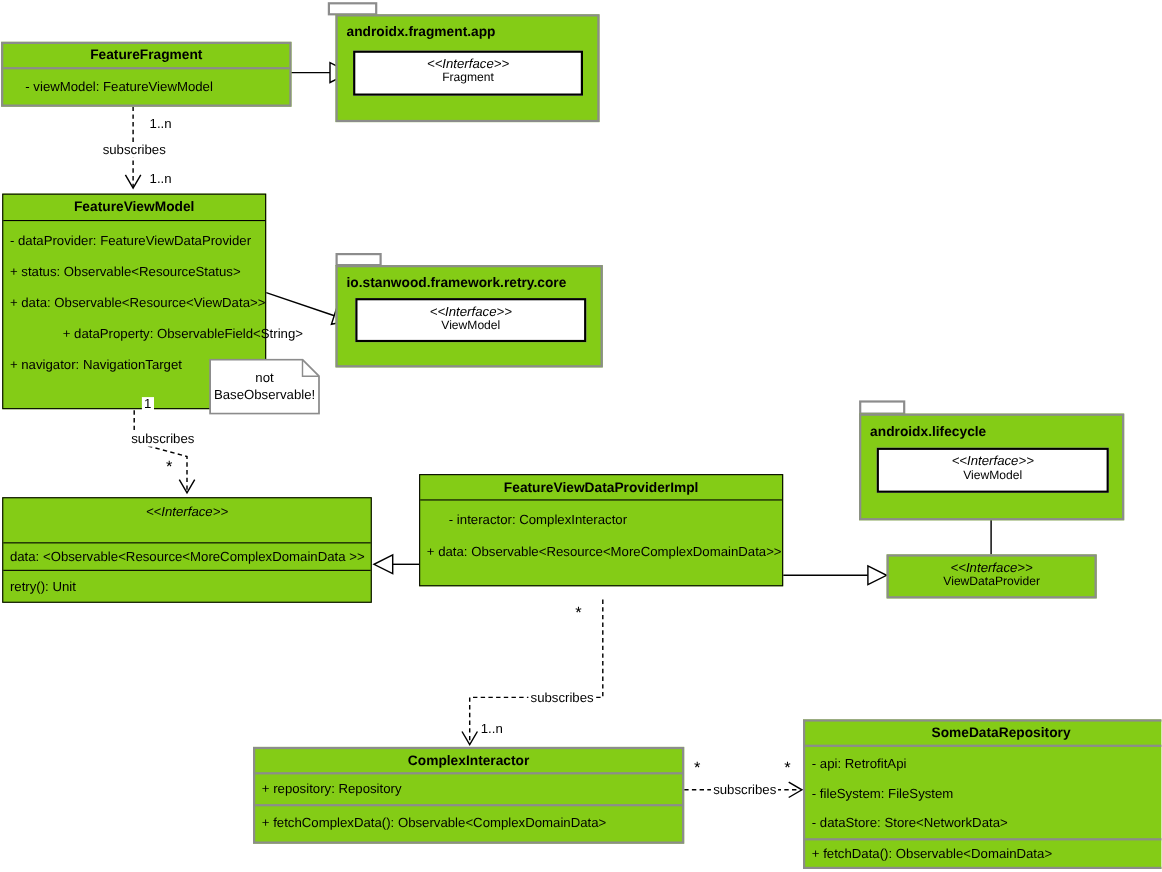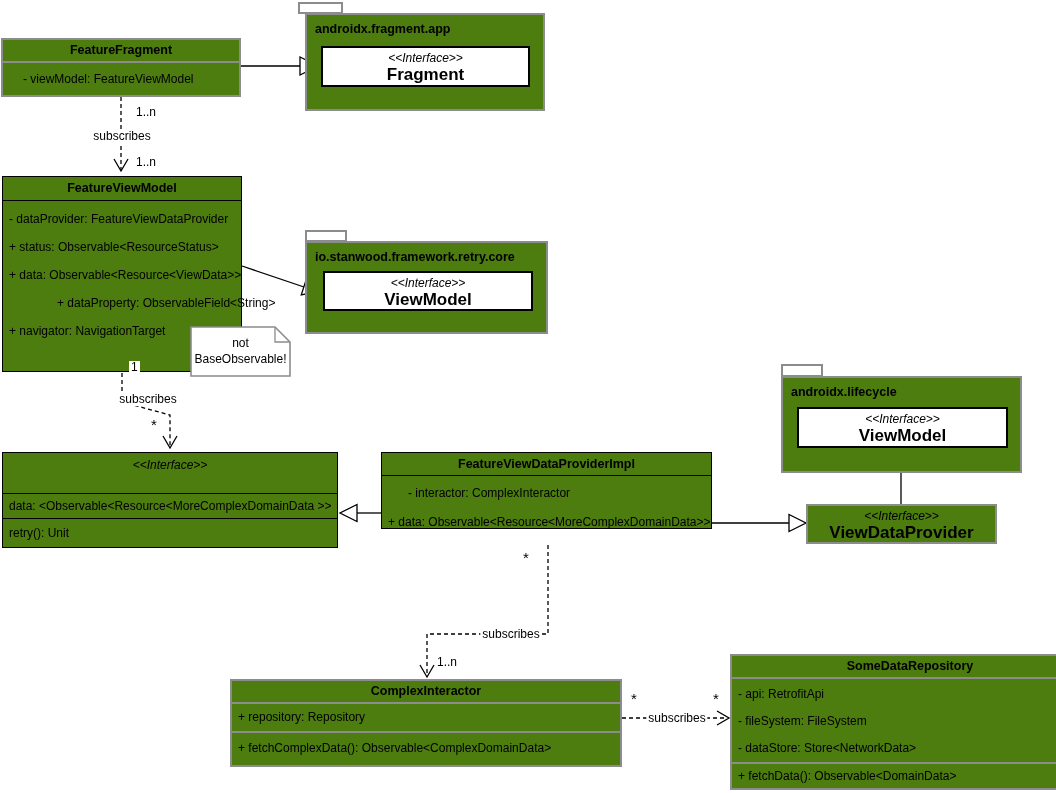--- a/index.html
+++ b/index.html
@@ -1,28 +1,28 @@
 <!DOCTYPE html>
 <html><head>
 <meta charset="utf-8">
 <style>
   html,body{margin:0;padding:0;background:#fff;}
   #canvas{position:relative;width:1056px;height:793px;background:#ffffff;overflow:hidden;
           font-family:"Liberation Sans","DejaVu Sans",sans-serif;color:#000;}
-  .node{position:absolute;background:#4d7c0f;box-sizing:border-box;font-size:12px;}
+  .node{position:absolute;background:#84cc16;box-sizing:border-box;font-size:12px;}
   .b-gray{border:2px solid #8c8c8c;}
   .b-black{border:1px solid #000;}
   .b-black2{border:2px solid #000;}
   .title{font-weight:bold;font-size:12.5px;text-align:center;white-space:nowrap;overflow:hidden;}
   .sep-gray{border-top:2px solid #8c8c8c;}
   .sep-black{border-top:1px solid #000;}
   .row{white-space:nowrap;padding-left:6px;}
   .centered{text-align:center;white-space:nowrap;}
   .stereo{font-style:italic;font-size:12px;}
-  .iname{font-weight:bold;font-size:17px;}
+  .iname{font-weight:normal;font-size:11px;}
   .pkg-tab{position:absolute;background:#fff;box-sizing:border-box;}
   .pkg-label{font-weight:bold;font-size:12.5px;padding:7px 0 0 8px;white-space:nowrap;}
   .iface-box{position:absolute;background:#fff;box-sizing:border-box;padding-top:3px;}
   #edges{position:absolute;left:0;top:0;width:1056px;height:793px;pointer-events:none;}
   #edges line,#edges polyline{stroke:#000;stroke-width:1.3;fill:none;}
   #edges .dash{stroke-dasharray:4 3;}
   #edges polygon{stroke:#000;stroke-width:1.3;fill:#fff;}
   .edge-label{position:absolute;font-size:12px;background:#fff;padding:0 2px;white-space:nowrap;line-height:13px;}
   .star{font-size:15px;line-height:10px;}
   .cx{transform:translateX(-50%);}
@@ -66,21 +66,21 @@
     <g>
       <polyline class="dash" points="548,545 548,634 427,634 427,676"></polyline>
       <polyline points="420,665 427,677 434,665"></polyline>
     </g>
     <g>
       <line class="dash" x1="622" y1="718" x2="727" y2="718"></line>
       <polyline points="717,711 729,718 717,725"></polyline>
     </g>
   </svg>
 
-  <div class="node b-gray" style="left:1px;top:38px;width:240px;height:59px;">
+  <div class="node b-gray" style="left:1px;top:38px;width:264px;height:59px;">
     <div class="title" style="line-height:21px;">FeatureFragment</div>
     <div class="sep-gray"></div>
     <div class="row" style="line-height:32px;padding-left:20px;">- viewModel: FeatureViewModel</div>
   </div>
 
   <div class="pkg-tab b-gray" style="left:298px;top:2px;width:45px;height:12px;"></div>
   <div class="node b-gray" style="left:305px;top:13px;width:240px;height:98px;">
     <div class="pkg-label">androidx.fragment.app</div>
     <div class="iface-box b-black2" style="left:14px;top:31px;width:209px;height:41px;">
       <div class="centered stereo">&lt;&lt;Interface&gt;&gt;</div>
@@ -132,21 +132,21 @@
   <div class="node b-black" style="left:2px;top:452px;width:336px;height:96px;">
     <div style="padding-top:5px;height:35px;">
       <div class="centered stereo">&lt;&lt;Interface&gt;&gt;</div>
     </div>
     <div class="sep-black"></div>
     <div class="row" style="line-height:24px;">data: &lt;Observable&lt;Resource&lt;MoreComplexDomainData &gt;&gt;</div>
     <div class="sep-black"></div>
     <div class="row" style="line-height:28px;">retry(): Unit</div>
   </div>
 
-  <div class="node b-black" style="left:381px;top:452px;width:331px;height:77px;">
+  <div class="node b-black" style="left:381px;top:431px;width:331px;height:102px;">
     <div class="title" style="line-height:22px;">FeatureViewDataProviderImpl</div>
     <div class="sep-black"></div>
     <div style="padding-top:3px;">
       <div class="row" style="line-height:29px;margin-left:20px;">- interactor: ComplexInteractor</div>
       <div class="row" style="line-height:29px;">+ data: Observable&lt;Resource&lt;MoreComplexDomainData&gt;&gt;</div>
     </div>
   </div>
 
   <div class="node b-gray" style="left:806px;top:504px;width:191px;height:40px;padding-top:3px;">
     <div class="centered stereo">&lt;&lt;Interface&gt;&gt;</div>

